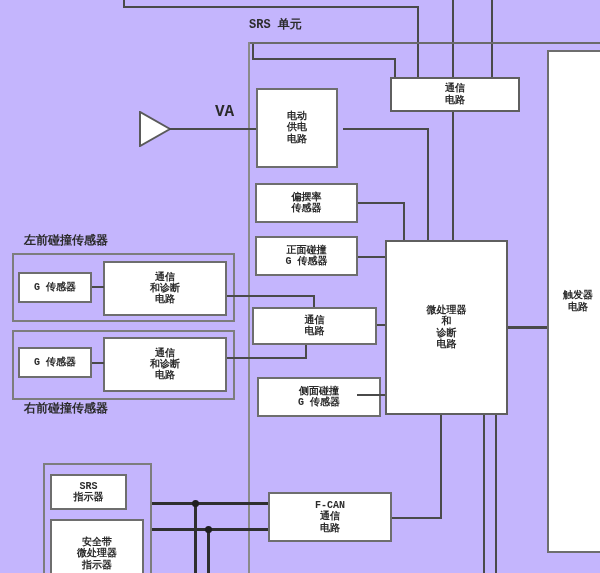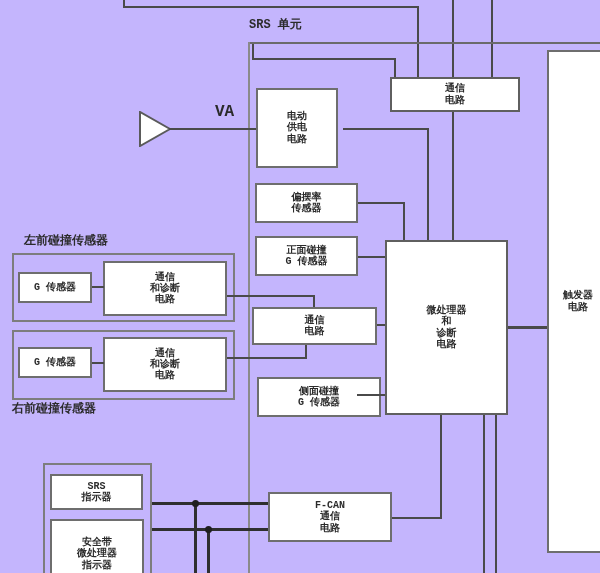--- a/index.html
+++ b/index.html
@@ -103,21 +103,21 @@
   <div class="box outer" style="left:12px;top:330px;width:223px;height:70px;"></div>
   <div class="box" style="left:18px;top:347px;width:74px;height:31px;">
     <span class="txt">G 传感器</span>
   </div>
   <div class="box" style="left:103px;top:337px;width:124px;height:55px;">
     <span class="txt">通信
 和诊断
 电路</span>
   </div>
   <div class="wire" style="left:92px;top:362px;width:12px;height:2px;"></div>
-  <div class="lbl" style="left:12px;top:402px;">右前碰撞传感器</div>
+  <div class="lbl" style="left:24px;top:402px;">右前碰撞传感器</div>
   <div class="wire" style="left:227px;top:357px;width:80px;height:2px;"></div>
   <div class="wire" style="left:305px;top:345px;width:2px;height:14px;"></div>
 
   <div class="box" style="left:252px;top:307px;width:125px;height:38px;">
     <span class="txt">通信
 电路</span>
   </div>
   <div class="wire" style="left:377px;top:324px;width:10px;height:2px;"></div>
 
   <div class="box" style="left:257px;top:377px;width:124px;height:40px;">
@@ -138,21 +138,21 @@
     <span class="txt left">触发器
 电路</span>
   </div>
 
   <div class="wire" style="left:440px;top:415px;width:2px;height:104px;"></div>
   <div class="wire" style="left:392px;top:517px;width:50px;height:2px;"></div>
   <div class="wire" style="left:483px;top:415px;width:2px;height:158px;"></div>
   <div class="wire" style="left:495px;top:415px;width:2px;height:158px;"></div>
 
   <div class="box outer" style="left:43px;top:463px;width:109px;height:120px;"></div>
-  <div class="box" style="left:50px;top:474px;width:93px;height:36px;">
+  <div class="box" style="left:50px;top:474px;width:77px;height:36px;">
     <span class="txt">SRS
 指示器</span>
   </div>
   <div class="box" style="left:50px;top:519px;width:94px;height:70px;">
     <span class="txt">安全带
 微处理器
 指示器</span>
   </div>
 
   <div class="wire bold" style="left:152px;top:502px;width:116px;height:3px;"></div>

